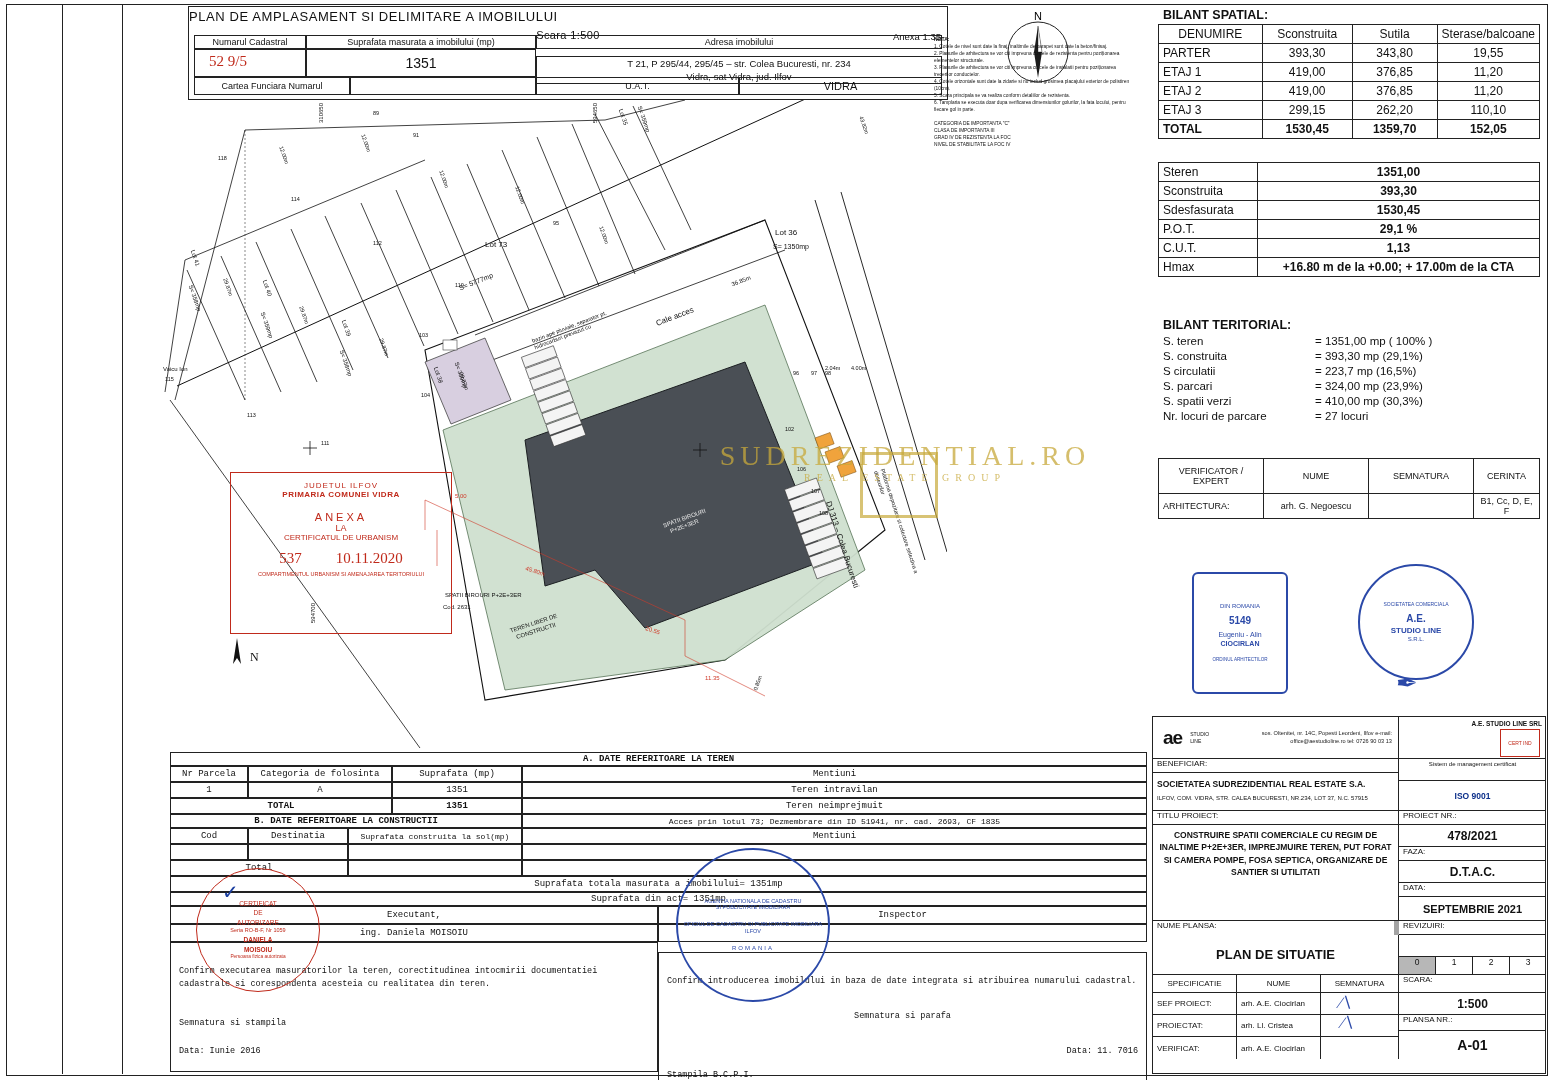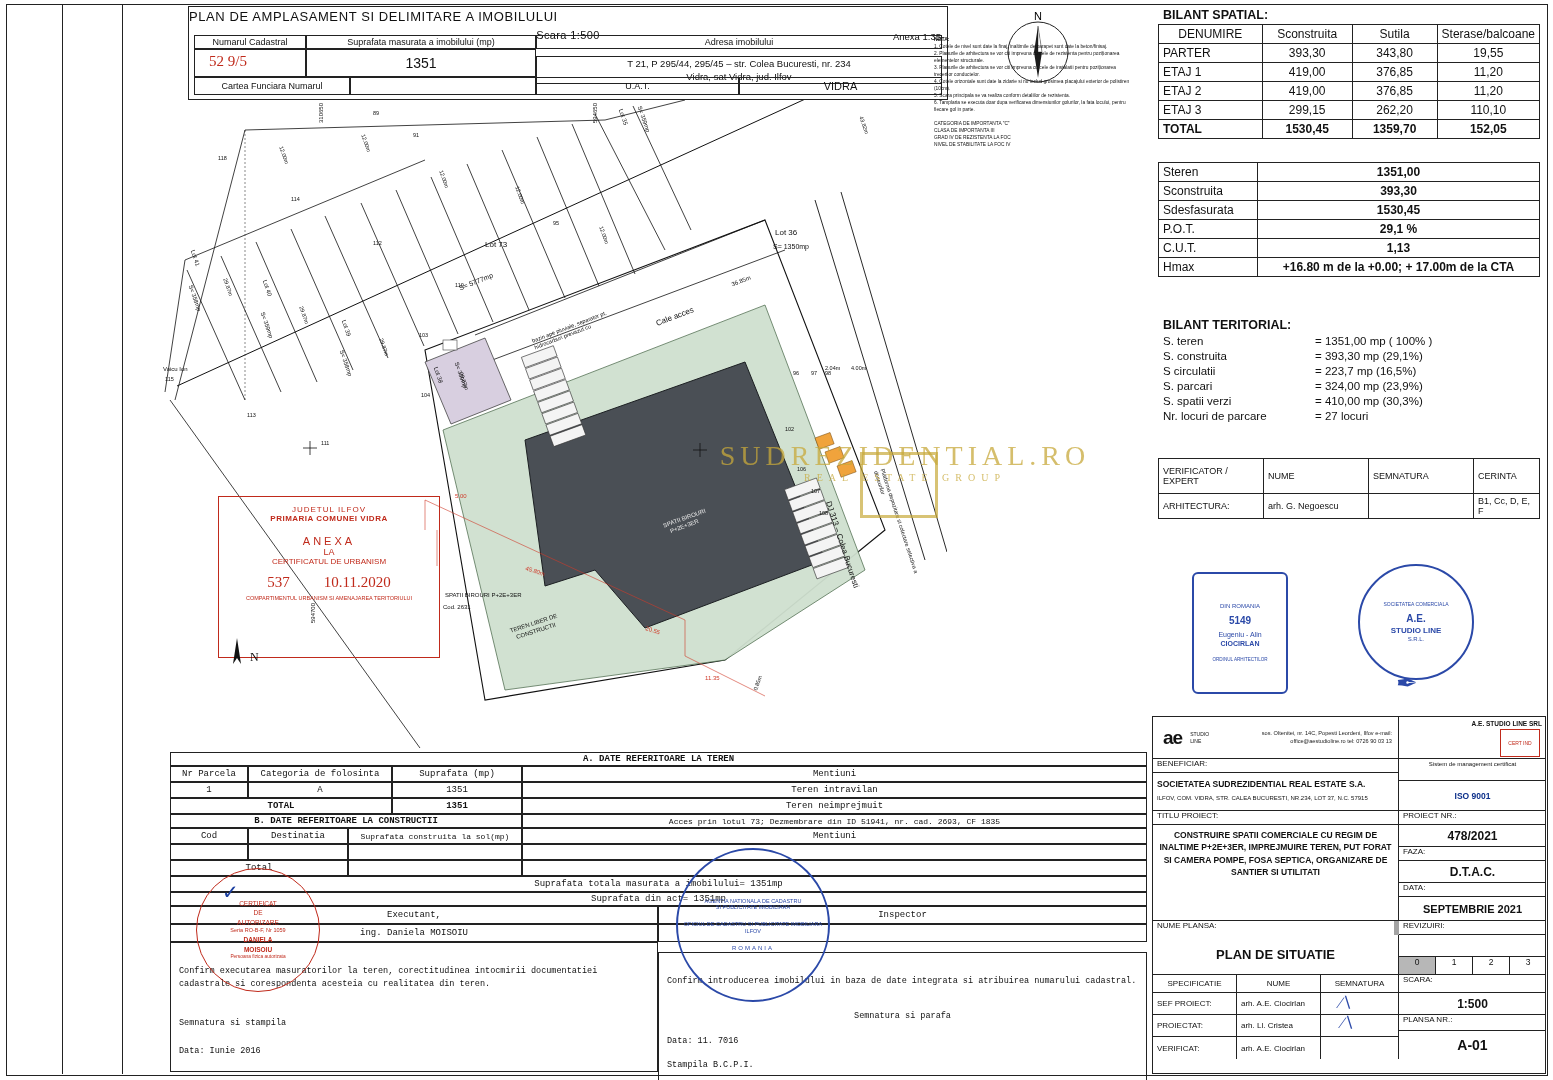--- a/index.html
+++ b/index.html
@@ -42,21 +42,21 @@
   .rt1 tr.tot td{font-weight:bold;}
   .rt2{position:absolute;left:1158px;top:162px;width:382px;}
   .rt2 table{width:382px;}
   .rt2 td.l{text-align:left;}
   .rt2 td.c{text-align:center;font-weight:bold;}
   .bt{position:absolute;left:1163px;top:318px;width:380px;font-size:11.5px;}
   .bt .row{display:flex;margin-top:3px;}
   .bt .k{width:152px;}
   .rt3{position:absolute;left:1158px;top:458px;width:382px;}
   .rt3 table{width:382px;font-size:9px;}
-  .rt3 td{height:18px;}
+  .rt3 td{text-align:center;height:18px;}
   .rt3 td.l{text-align:left;}
 
   
   .stamp-blue{position:absolute;border:2px solid #2b49a8;border-radius:50%;color:#2b49a8;font-size:7px;text-align:center;display:flex;flex-direction:column;align-items:center;justify-content:center;line-height:1.25;}
   .stamp-red{position:absolute;border:1.5px solid #c02a1b;color:#c02a1b;font-size:8px;}
 
   
   .tbk{position:absolute;left:1152px;top:716px;width:394px;height:358px;border:1px solid #222;box-sizing:border-box;}
   .tbk .bx{position:absolute;box-sizing:border-box;font-size:8.5px;}
   .logo-ae{font-size:19px;font-weight:bold;letter-spacing:-1px;}
@@ -283,21 +283,21 @@
     <div style="position:absolute;left:428px;top:120px;font-size:5.5px;">95</div>
     <div style="position:absolute;left:668px;top:270px;font-size:5.5px;">96</div>
     <div style="position:absolute;left:686px;top:270px;font-size:5.5px;">97</div>
     <div style="position:absolute;left:700px;top:270px;font-size:5.5px;">98</div>
     <div style="position:absolute;left:660px;top:326px;font-size:5.5px;">102</div>
     <div style="position:absolute;left:672px;top:366px;font-size:5.5px;">106</div>
     <div style="position:absolute;left:686px;top:388px;font-size:5.5px;">107</div>
     <div style="position:absolute;left:694px;top:410px;font-size:5.5px;">108</div>
   </div>
 
-  <div class="stamp-red" style="left:218px;top:472px;width:220px;height:160px;margin-top:24px;">
+  <div class="stamp-red" style="left:230px;top:472px;width:220px;height:160px;">
     <div style="text-align:center;margin-top:8px;letter-spacing:1px;">JUDETUL ILFOV</div>
     <div style="text-align:center;letter-spacing:.5px;font-weight:bold;">PRIMARIA COMUNEI VIDRA</div>
     <div style="text-align:center;margin-top:12px;font-size:11px;letter-spacing:3px;">ANEXA</div>
     <div style="text-align:center;font-size:9px;">LA</div>
     <div style="text-align:center;font-size:8px;">CERTIFICATUL DE URBANISM</div>
     <div style="display:flex;justify-content:center;gap:34px;margin-top:8px;">
       <span class="hand-red">537</span>
       <span class="hand-red">10.11.2020</span>
     </div>
     <div style="text-align:center;font-size:5.5px;margin-top:4px;">COMPARTIMENTUL URBANISM SI AMENAJAREA TERITORIULUI</div>
@@ -359,21 +359,21 @@
     <div class="cell" style="left:488px;top:172px;width:489px;height:18px;"></div>
 
     <div style="position:absolute;left:0;top:190px;width:488px;height:130px;border:1px solid #222;box-sizing:border-box;padding:22px 8px 4px 8px;font-size:8.5px;line-height:1.5;">
       <span>Confirm executarea masuratorilor la teren, corectitudinea intocmirii documentatiei cadastrale si corespondenta acesteia cu realitatea din teren.</span>
       <div style="margin-top:26px;">Semnatura si stampila</div>
       <div style="margin-top:16px;">Data: Iunie 2016</div>
     </div>
     <div style="position:absolute;left:488px;top:200px;width:489px;height:130px;border:1px solid #222;box-sizing:border-box;padding:22px 8px 4px 8px;font-size:8.5px;line-height:1.5;">
       <span>Confirm introducerea imobilului in baza de date integrata si atribuirea numarului cadastral.</span>
       <div style="margin-top:22px;text-align:center;">Semnatura si parafa</div>
-      <div style="margin-top:12px;text-align:left;">Data: 11. 7016</div>
+      <div style="margin-top:22px;text-align:right;">Data: 11. 7016</div>
       <div style="margin-top:12px;">Stampila B.C.P.I.</div>
     </div>
   </div>
 
   <div class="stamp-red" style="left:196px;top:868px;width:122px;height:122px;border-radius:50%;display:flex;flex-direction:column;align-items:center;justify-content:center;font-size:6.5px;text-align:center;line-height:1.45;">
     <div>CERTIFICAT</div>
     <div>DE</div>
     <div>AUTORIZARE</div>
     <div style="font-size:5.5px;">Seria RO-B-F, Nr 1059</div>
     <div style="font-weight:bold;">DANIELA</div>

